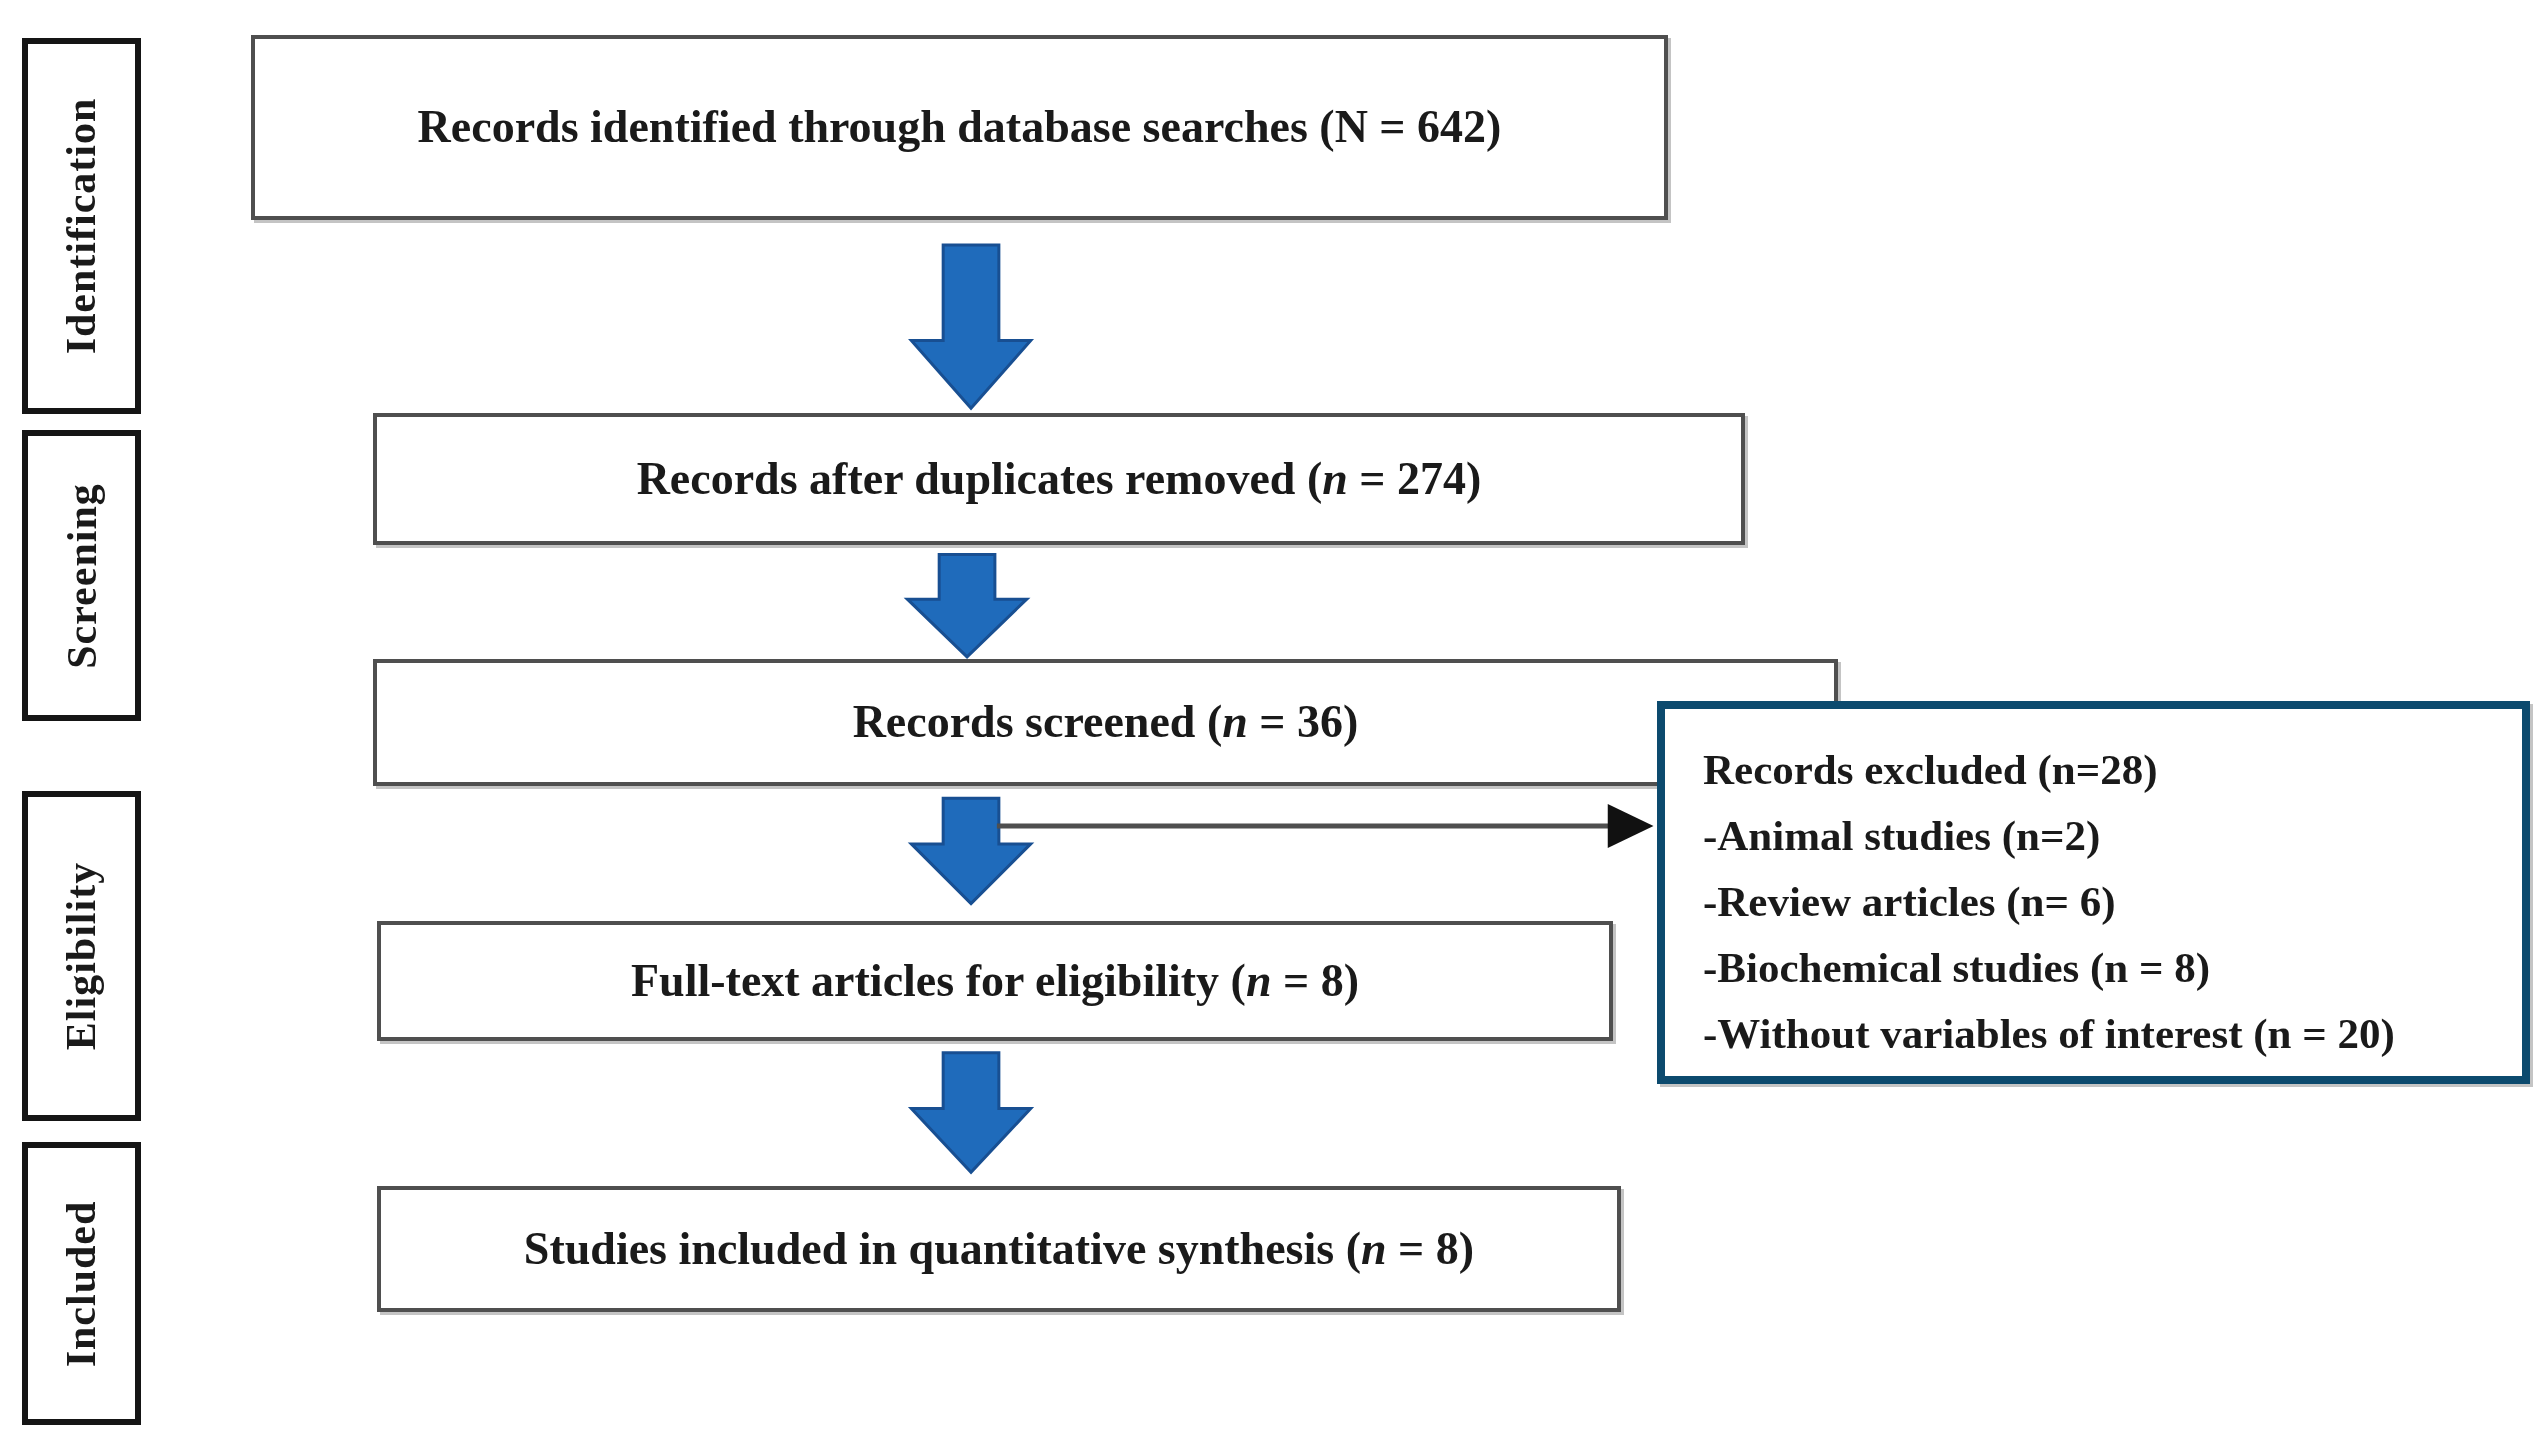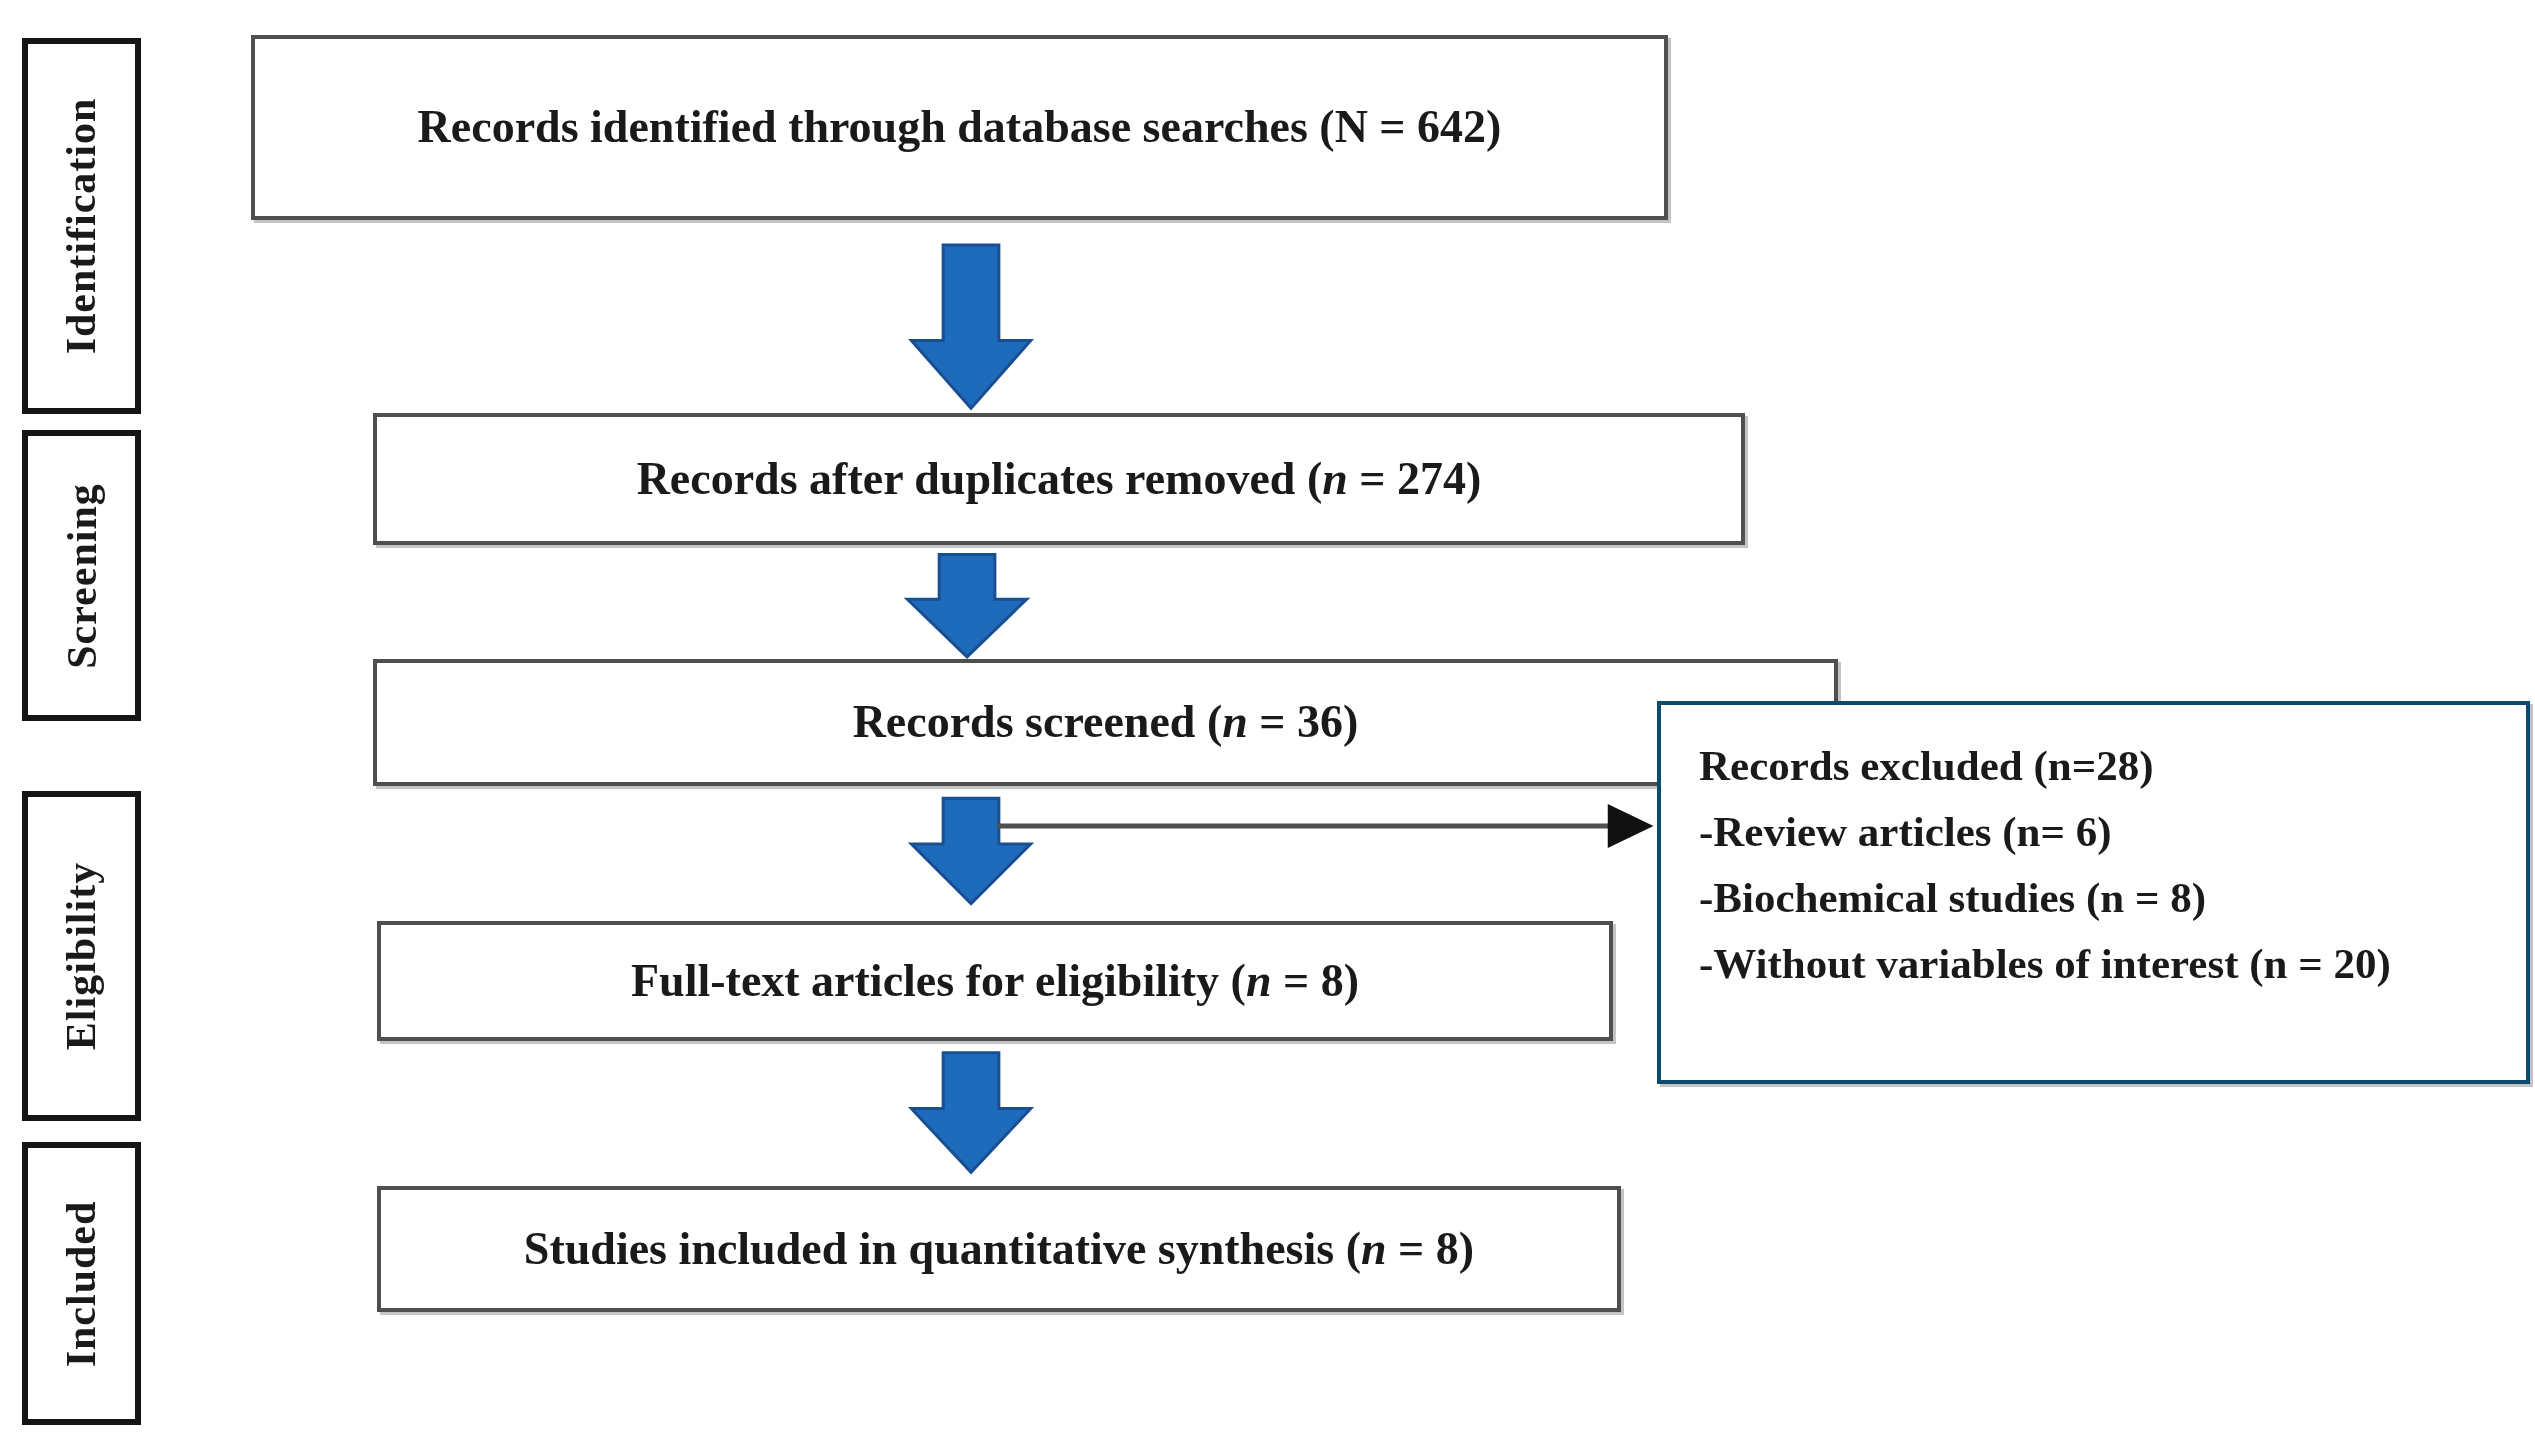--- a/index.html
+++ b/index.html
@@ -67,21 +67,21 @@
   .nvar.italic { font-style: italic; }
   .nvar.upright { font-style: normal; }
 
   
   .excl-box {
     position: absolute;
     left: 1657px;
     top: 701px;
     width: 873px;
     height: 383px;
-    border: 4px solid #0c4a6e;
+    border: 8px solid #0c4a6e;
     box-sizing: border-box;
     background: #ffffff;
     padding: 28px 20px 12px 38px;
     box-shadow: 3px 3px 0 rgba(125,125,125,0.45);
   }
   .excl-line {
     margin: 0;
     font-size: 43px;
     font-weight: bold;
     line-height: 66px;
@@ -130,20 +130,21 @@
   <div class="flow-box b4">
     <p class="flow-label"><span>Full-text articles for eligibility (</span><span class="nvar italic">n</span><span> = 8)</span></p>
   </div>
 
   <div class="flow-box b5">
     <p class="flow-label"><span>Studies included in quantitative synthesis (</span><span class="nvar italic">n</span><span> = 8)</span></p>
   </div>
 
   <div class="excl-box">
     <p class="excl-line">Records excluded (n=28)</p>
+    <p class="excl-line">-Animal studies (n=2)</p>
     <p class="excl-line">-Review articles (n= 6)</p>
     <p class="excl-line">-Biochemical studies (n = 8)</p>
     <p class="excl-line">-Without variables of interest (n = 20)</p>
   </div>
 
   <svg class="overlay" width="2535" height="1455" viewBox="0 0 2548 1462">
     <polygon class="block-arrow" points="948,246 1004,246 1004,342 1036,342 976,410 916,342 948,342" fill="#1F6BBB" stroke="#184F92"></polygon>
     <polygon class="block-arrow" points="944,557 1000,557 1000,602 1032,602 972,660 912,602 944,602" fill="#1F6BBB" stroke="#184F92"></polygon>
     <polygon class="block-arrow" points="948,802 1004,802 1004,848 1036,848 976,908 916,848 948,848" fill="#1F6BBB" stroke="#184F92"></polygon>
     <polygon class="block-arrow" points="948,1058 1004,1058 1004,1114 1036,1114 976,1178 916,1114 948,1114" fill="#1F6BBB" stroke="#184F92"></polygon>

